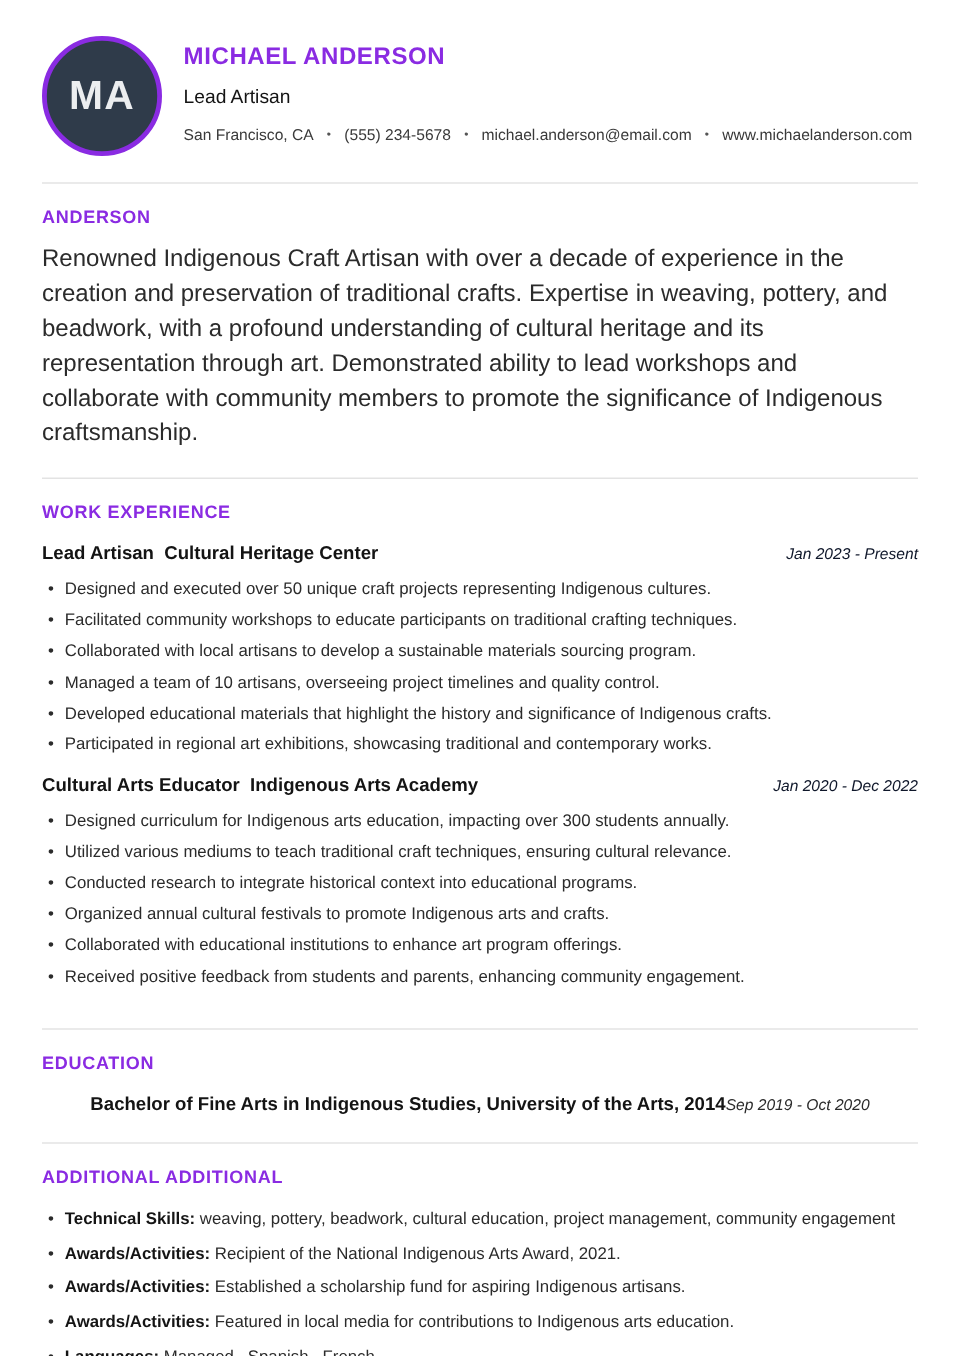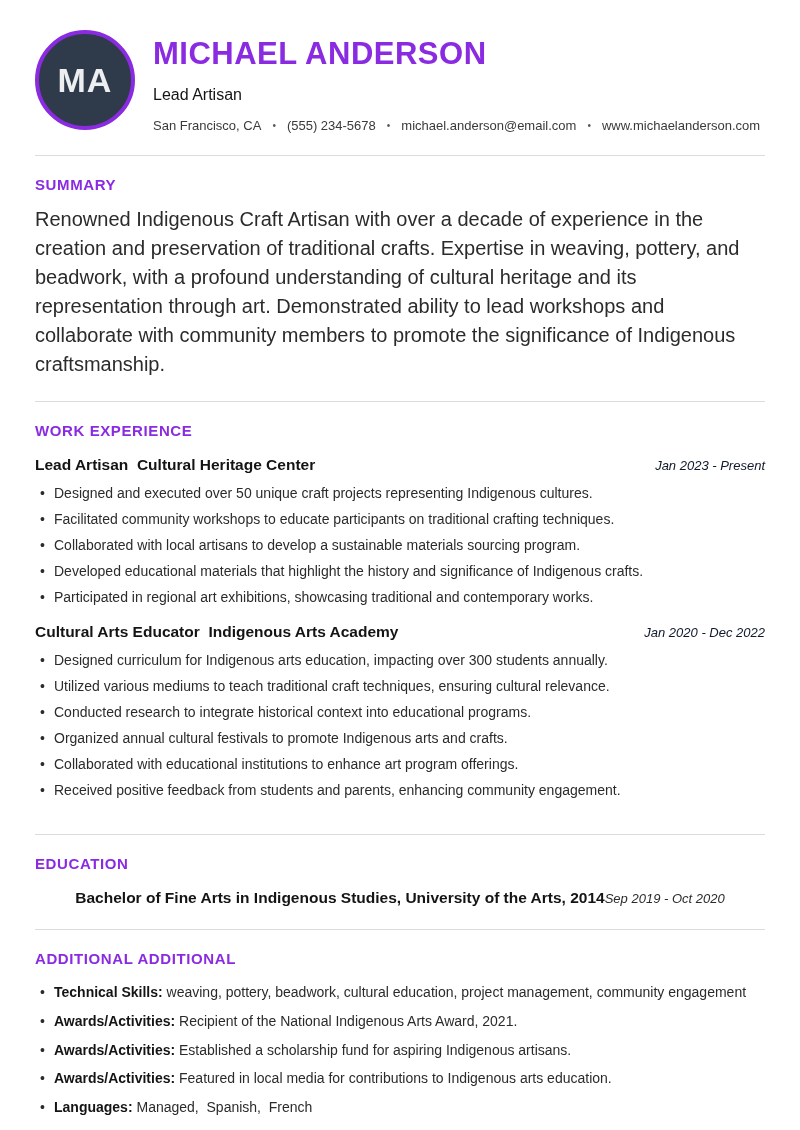--- a/index.html
+++ b/index.html
@@ -25,21 +25,21 @@
     background: #2f3b4a;
     border: 4px solid #8a2be2;
     color: #eceef0;
     display: flex; align-items: center; justify-content: center;
     font-size: 34px; font-weight: bold; letter-spacing: 1px;
     flex-shrink: 0;
   }
   .header-text { padding-top: 6px; }
   .name {
     color: #8a2be2;
-    font-size: 31px;
+    font-size: 20px;
     font-weight: 800;
     letter-spacing: 0.5px;
   }
   .candidate-title { font-size: 16px; color: #141414; margin-top: 14px; }
   .contact {
     margin-top: 14px;
     font-size: 13px;
     color: #3a3a3a;
     display: flex; align-items: center; gap: 11px;
     white-space: nowrap;
@@ -117,38 +117,39 @@
         <span>michael.anderson@email.com</span>
         <span class="sep">•</span>
         <span>www.michaelanderson.com</span>
       </div>
     </div>
   </div>
 
   <hr class="divider">
 
   <div class="section">
-    <div class="section-heading">SUMMARY</div>
+    <div class="section-heading">ANDERSON</div>
     <p class="summary-text">Renowned Indigenous Craft Artisan with over a decade of experience in the creation and preservation of traditional crafts. Expertise in weaving, pottery, and beadwork, with a profound understanding of cultural heritage and its representation through art. Demonstrated ability to lead workshops and collaborate with community members to promote the significance of Indigenous craftsmanship.</p>
   </div>
 
   <hr class="divider">
 
   <div class="section">
     <div class="section-heading">WORK EXPERIENCE</div>
 
     <div class="job">
       <div class="job-header">
         <span class="job-name">Lead Artisan  Cultural Heritage Center</span>
         <span class="job-dates">Jan 2023 - Present</span>
       </div>
       <ul class="bullets">
         <li>Designed and executed over 50 unique craft projects representing Indigenous cultures.</li>
         <li>Facilitated community workshops to educate participants on traditional crafting techniques.</li>
         <li>Collaborated with local artisans to develop a sustainable materials sourcing program.</li>
+        <li>Managed a team of 10 artisans, overseeing project timelines and quality control.</li>
         <li>Developed educational materials that highlight the history and significance of Indigenous crafts.</li>
         <li>Participated in regional art exhibitions, showcasing traditional and contemporary works.</li>
       </ul>
     </div>
 
     <div class="job">
       <div class="job-header">
         <span class="job-name">Cultural Arts Educator  Indigenous Arts Academy</span>
         <span class="job-dates">Jan 2020 - Dec 2022</span>
       </div>

